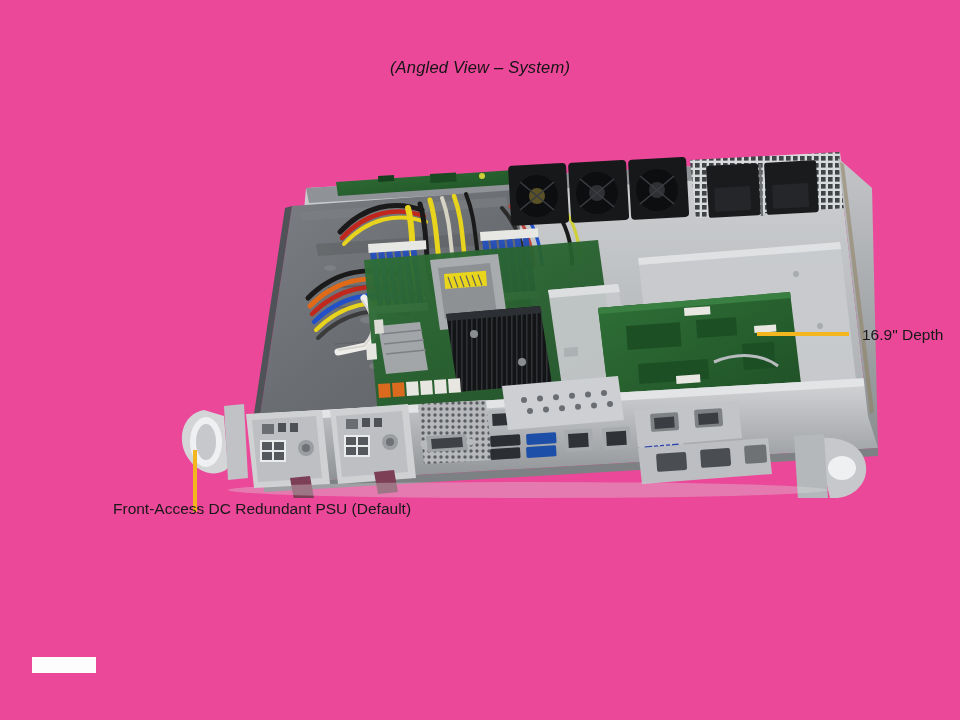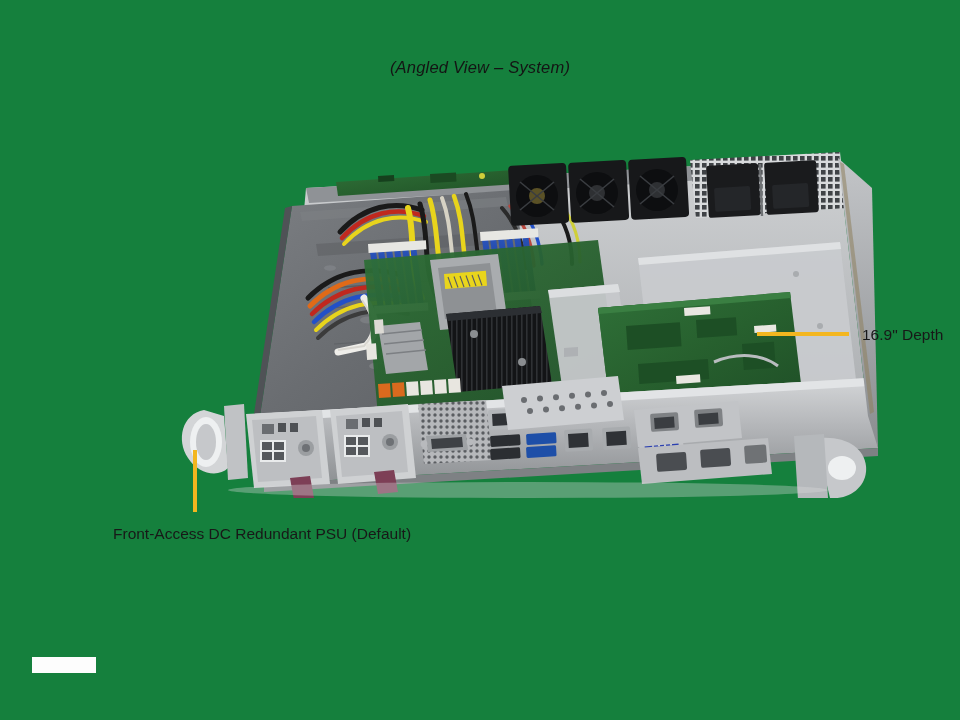--- a/index.html
+++ b/index.html
@@ -1,36 +1,36 @@
 <!DOCTYPE html>
 <html><head>
 <meta charset="utf-8">
 <style>
   html,body{margin:0;padding:0;background:#ffffff;}
   body{width:960px;height:720px;position:relative;overflow:hidden;
        font-family:"Liberation Sans","DejaVu Sans",sans-serif;color:#1c1c1c;}
 
-  #stage{position:absolute;inset:0;width:960px;height:720px;background:#15803d;}
+  #stage{position:absolute;inset:0;width:960px;height:720px;background:#ec4899;}
 
   
   #view-title{
     position:absolute; left:0; top:58px; width:960px;
     text-align:center; font-style:italic; font-size:16.5px;
     letter-spacing:.2px; color:#141414; white-space:nowrap;
   }
 
   
   .leader{position:absolute;background:#F3B61F;}
   #leader-depth{left:757px; top:332px; width:92px; height:4px;}
   #leader-psu{left:193px; top:450px; width:4px; height:62px;}
 
   
   .callout-label{position:absolute;font-size:15.5px;color:#181818;white-space:nowrap;}
   #label-depth{left:862px; top:326px;}
-  #label-psu{left:113px; top:525px; font-size:15.5px;}
+  #label-psu{left:113px; top:500px; font-size:15.5px;}
 
   
   #photo{position:absolute; left:78px; top:148px; width:810px; height:350px;}
   #photo svg{display:block;width:100%;height:100%;}
 
   
   #scan-artifact{position:absolute;left:32px;top:657px;width:64px;height:16px;
                  background:#fdfdfd;}
 </style>
 </head>

